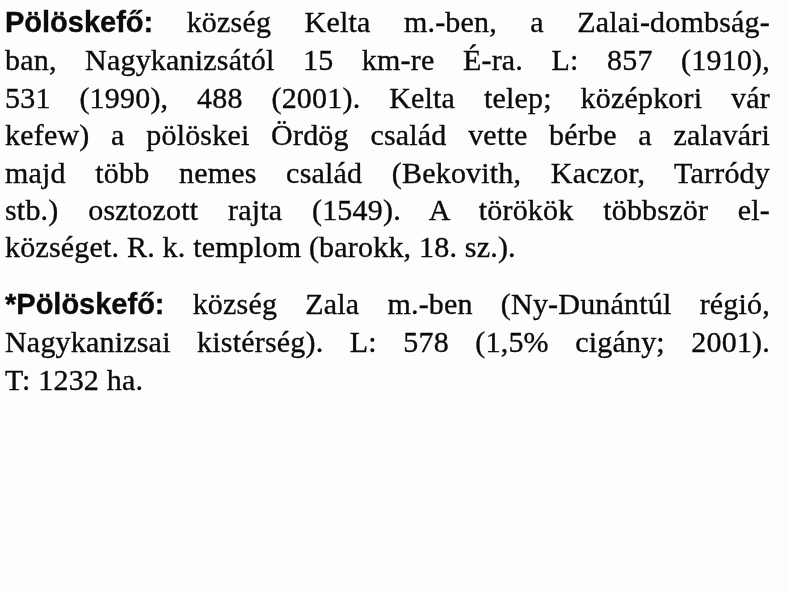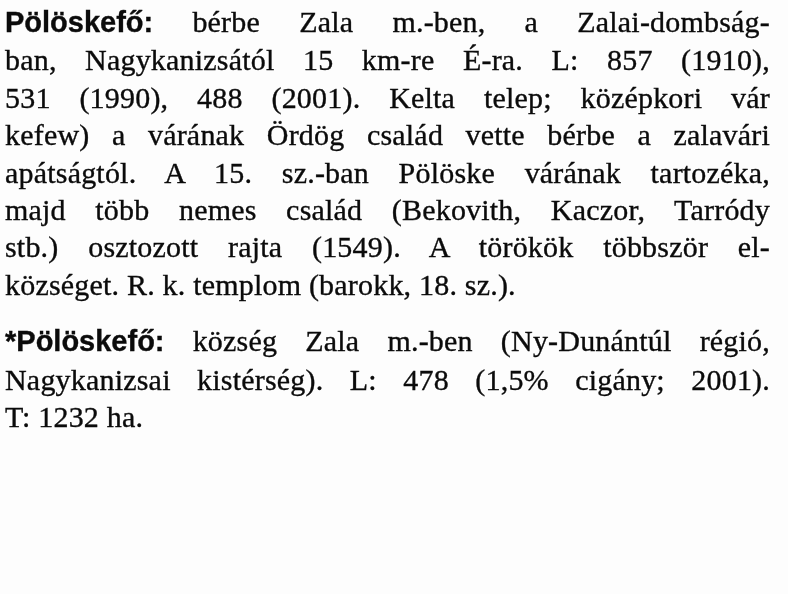--- a/index.html
+++ b/index.html
@@ -30,29 +30,28 @@
     letter-spacing: 0;
   }
   .entry2 { margin-top: 19px; }
 </style>
 </head>
 <body style="background: rgb(253, 253, 253);">
 
 <div class="page" style="color: rgb(11, 11, 11);">
 
   <section class="entry">
-    <div class="line jl"><span class="hw">Pölöskefő:</span><span> bérbe Zala m.-ben, a Zalai-dombság-</span></div>
+    <div class="line jl"><span class="hw">Pölöskefő:</span><span> község Kelta m.-ben, a Zalai-dombság-</span></div>
     <div class="line jl">ban, Nagykanizsától 15 km-re É-ra. L: 857 (1910),</div>
     <div class="line jl">531 (1990), 488 (2001). Kelta telep; középkori vár</div>
-    <div class="line jl">kefew) a várának Ördög család vette bérbe a zalavári</div>
-    <div class="line jl">apátságtól. A 15. sz.-ban Pölöske várának tartozéka,</div>
+    <div class="line jl">kefew) a pölöskei Ördög család vette bérbe a zalavári</div>
     <div class="line jl">majd több nemes család (Bekovith, Kaczor, Tarródy</div>
     <div class="line jl">stb.) osztozott rajta (1549). A törökök többször el-</div>
     <div class="line">községet. R. k. templom (barokk, 18. sz.).</div>
   </section>
 
   <section class="entry entry2">
     <div class="line jl"><span class="hw">*Pölöskefő:</span><span> község Zala m.-ben (Ny-Dunántúl régió,</span></div>
-    <div class="line jl">Nagykanizsai kistérség). L: 478 (1,5% cigány; 2001).</div>
+    <div class="line jl">Nagykanizsai kistérség). L: 578 (1,5% cigány; 2001).</div>
     <div class="line">T: 1232 ha.</div>
   </section>
 
 </div>
 
 </body></html>

